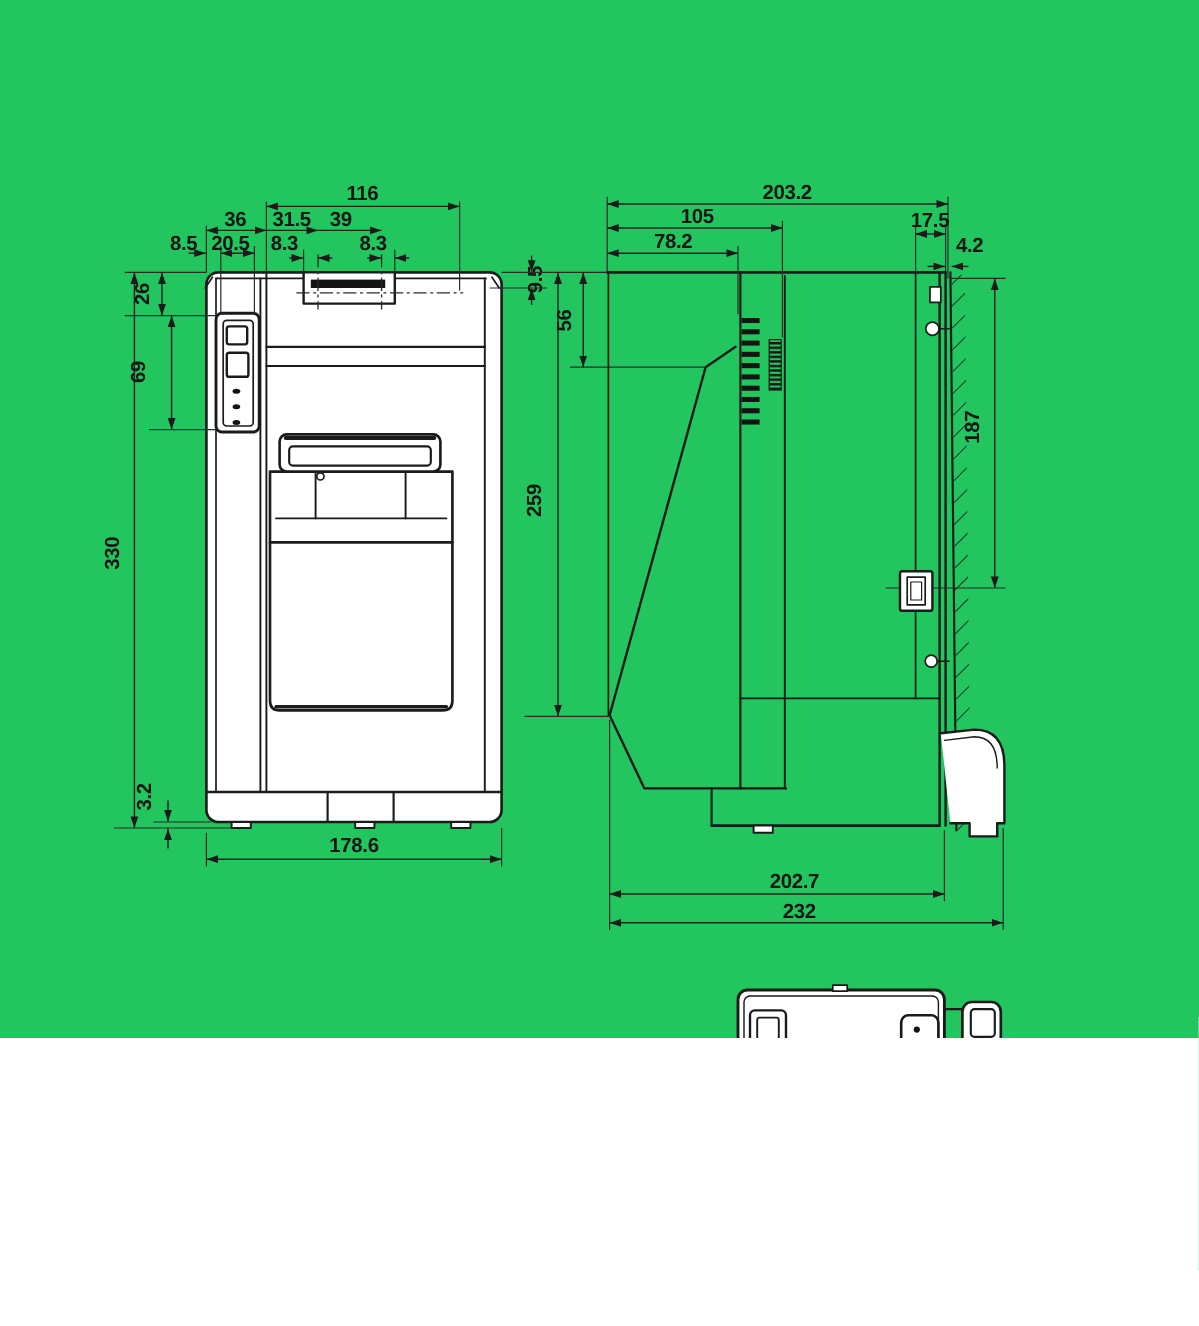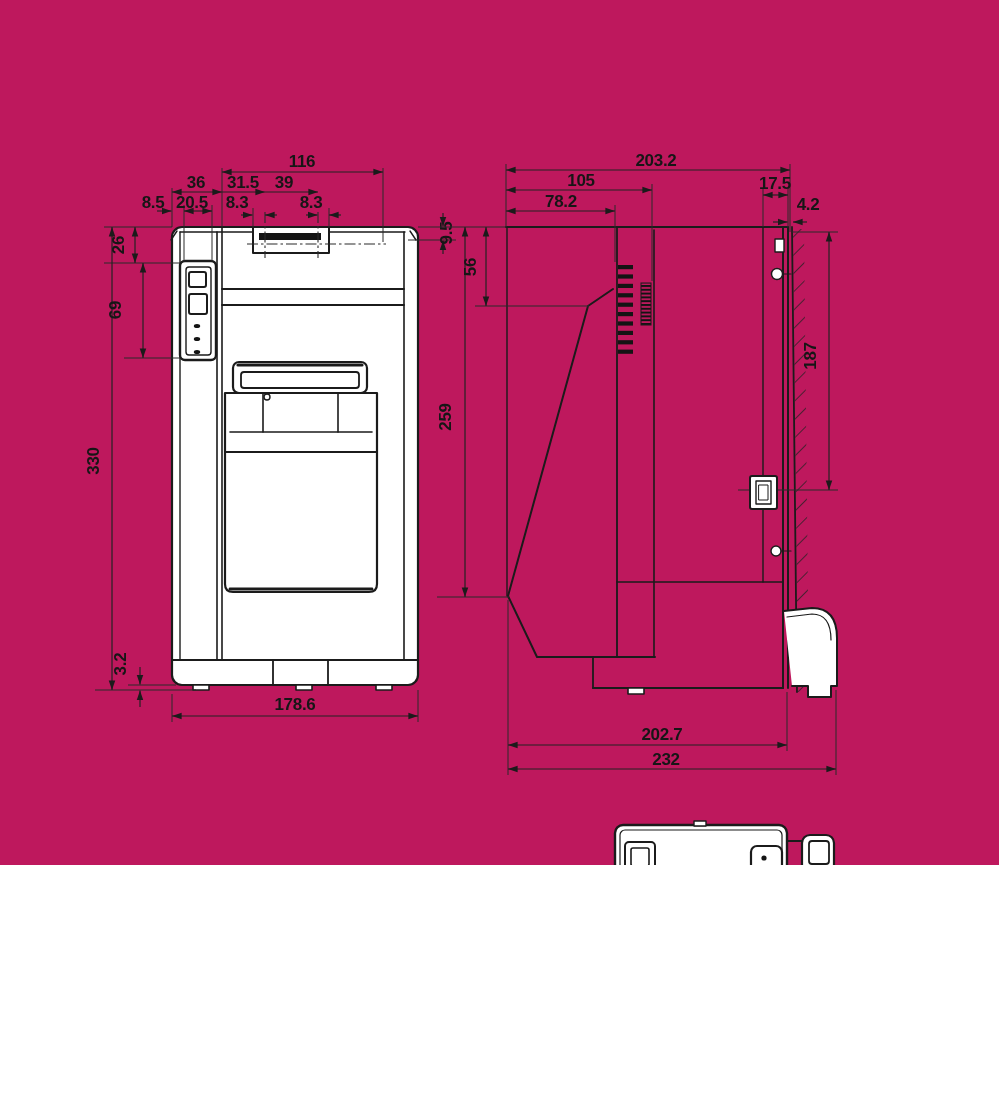--- a/index.html
+++ b/index.html
@@ -1,16 +1,16 @@
 <!DOCTYPE html>
 <html><head>
 <meta charset="utf-8">
 <style>
   html,body{margin:0;padding:0;background:#ffffff;}
-  .stage{position:relative;width:999px;height:865px;background:#be185d;overflow:hidden;}
+  .stage{position:relative;width:999px;height:865px;background:#22c55e;overflow:hidden;}
   svg{display:block;}
   .o{stroke:#1b1b1b;fill:none;stroke-linecap:round;stroke-linejoin:round;}
   .w1{stroke-width:1;} .w12{stroke-width:1.2;} .w14{stroke-width:1.4;} .w16{stroke-width:1.6;}
   .w18{stroke-width:1.8;} .w2{stroke-width:2;} .w22{stroke-width:2.2;} .w24{stroke-width:2.4;}
   .w28{stroke-width:2.8;} .w32{stroke-width:3.2;}
   .fillw{fill:#ffffff;}
   .ink{fill:#141414;stroke:none;}
   .ext{stroke:#2b2b2b;stroke-width:1;fill:none;}
   .dim{stroke:#232323;stroke-width:1.2;fill:none;}
   .dd{stroke:#2b2b2b;stroke-width:1.1;fill:none;stroke-dasharray:11 3 2.5 3;}

